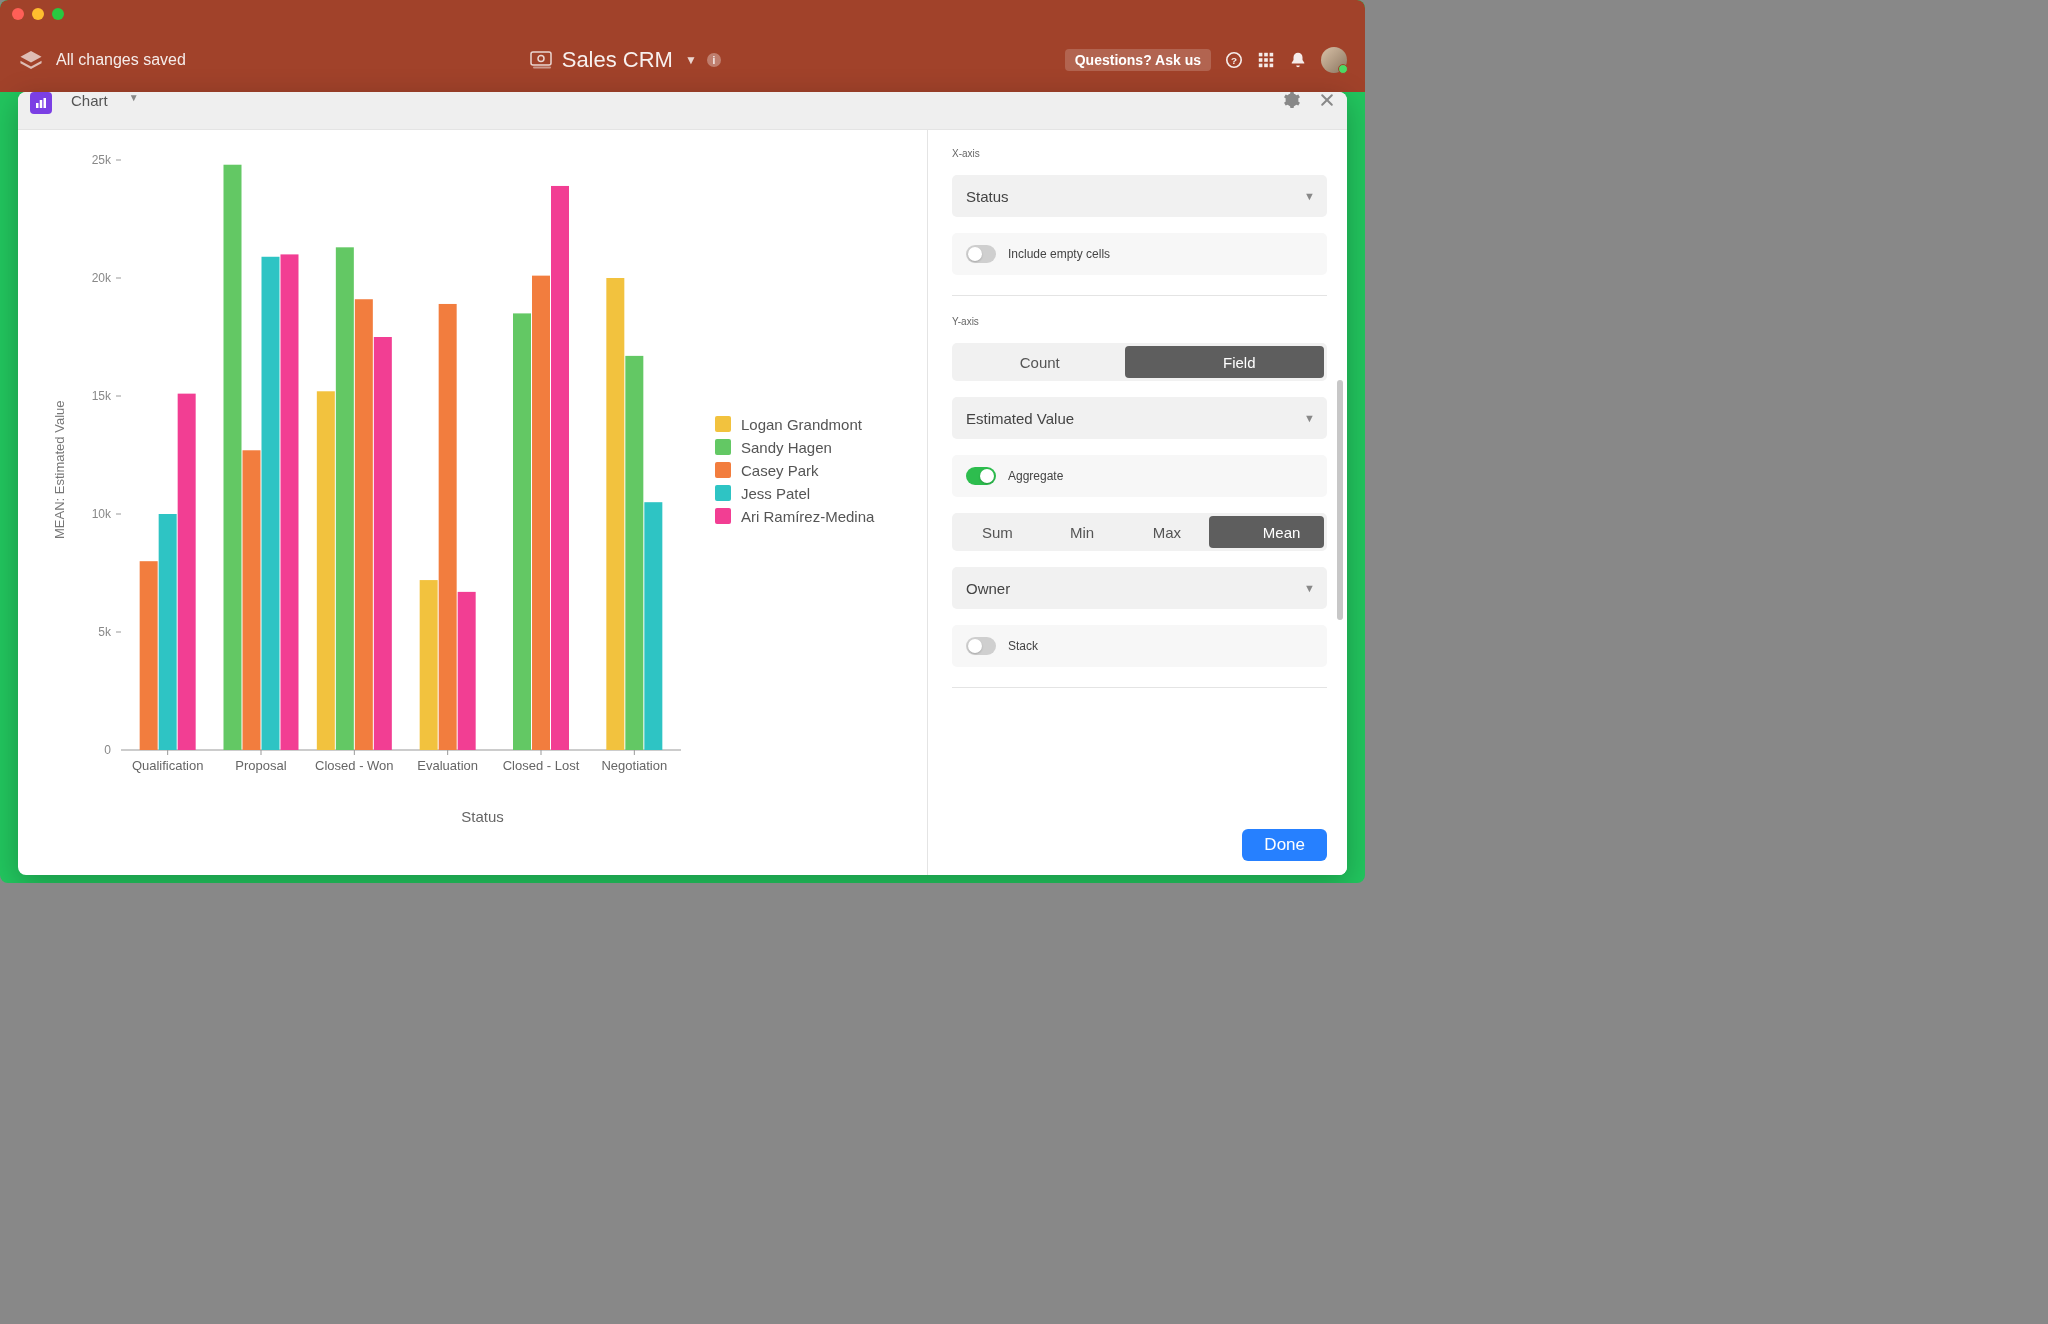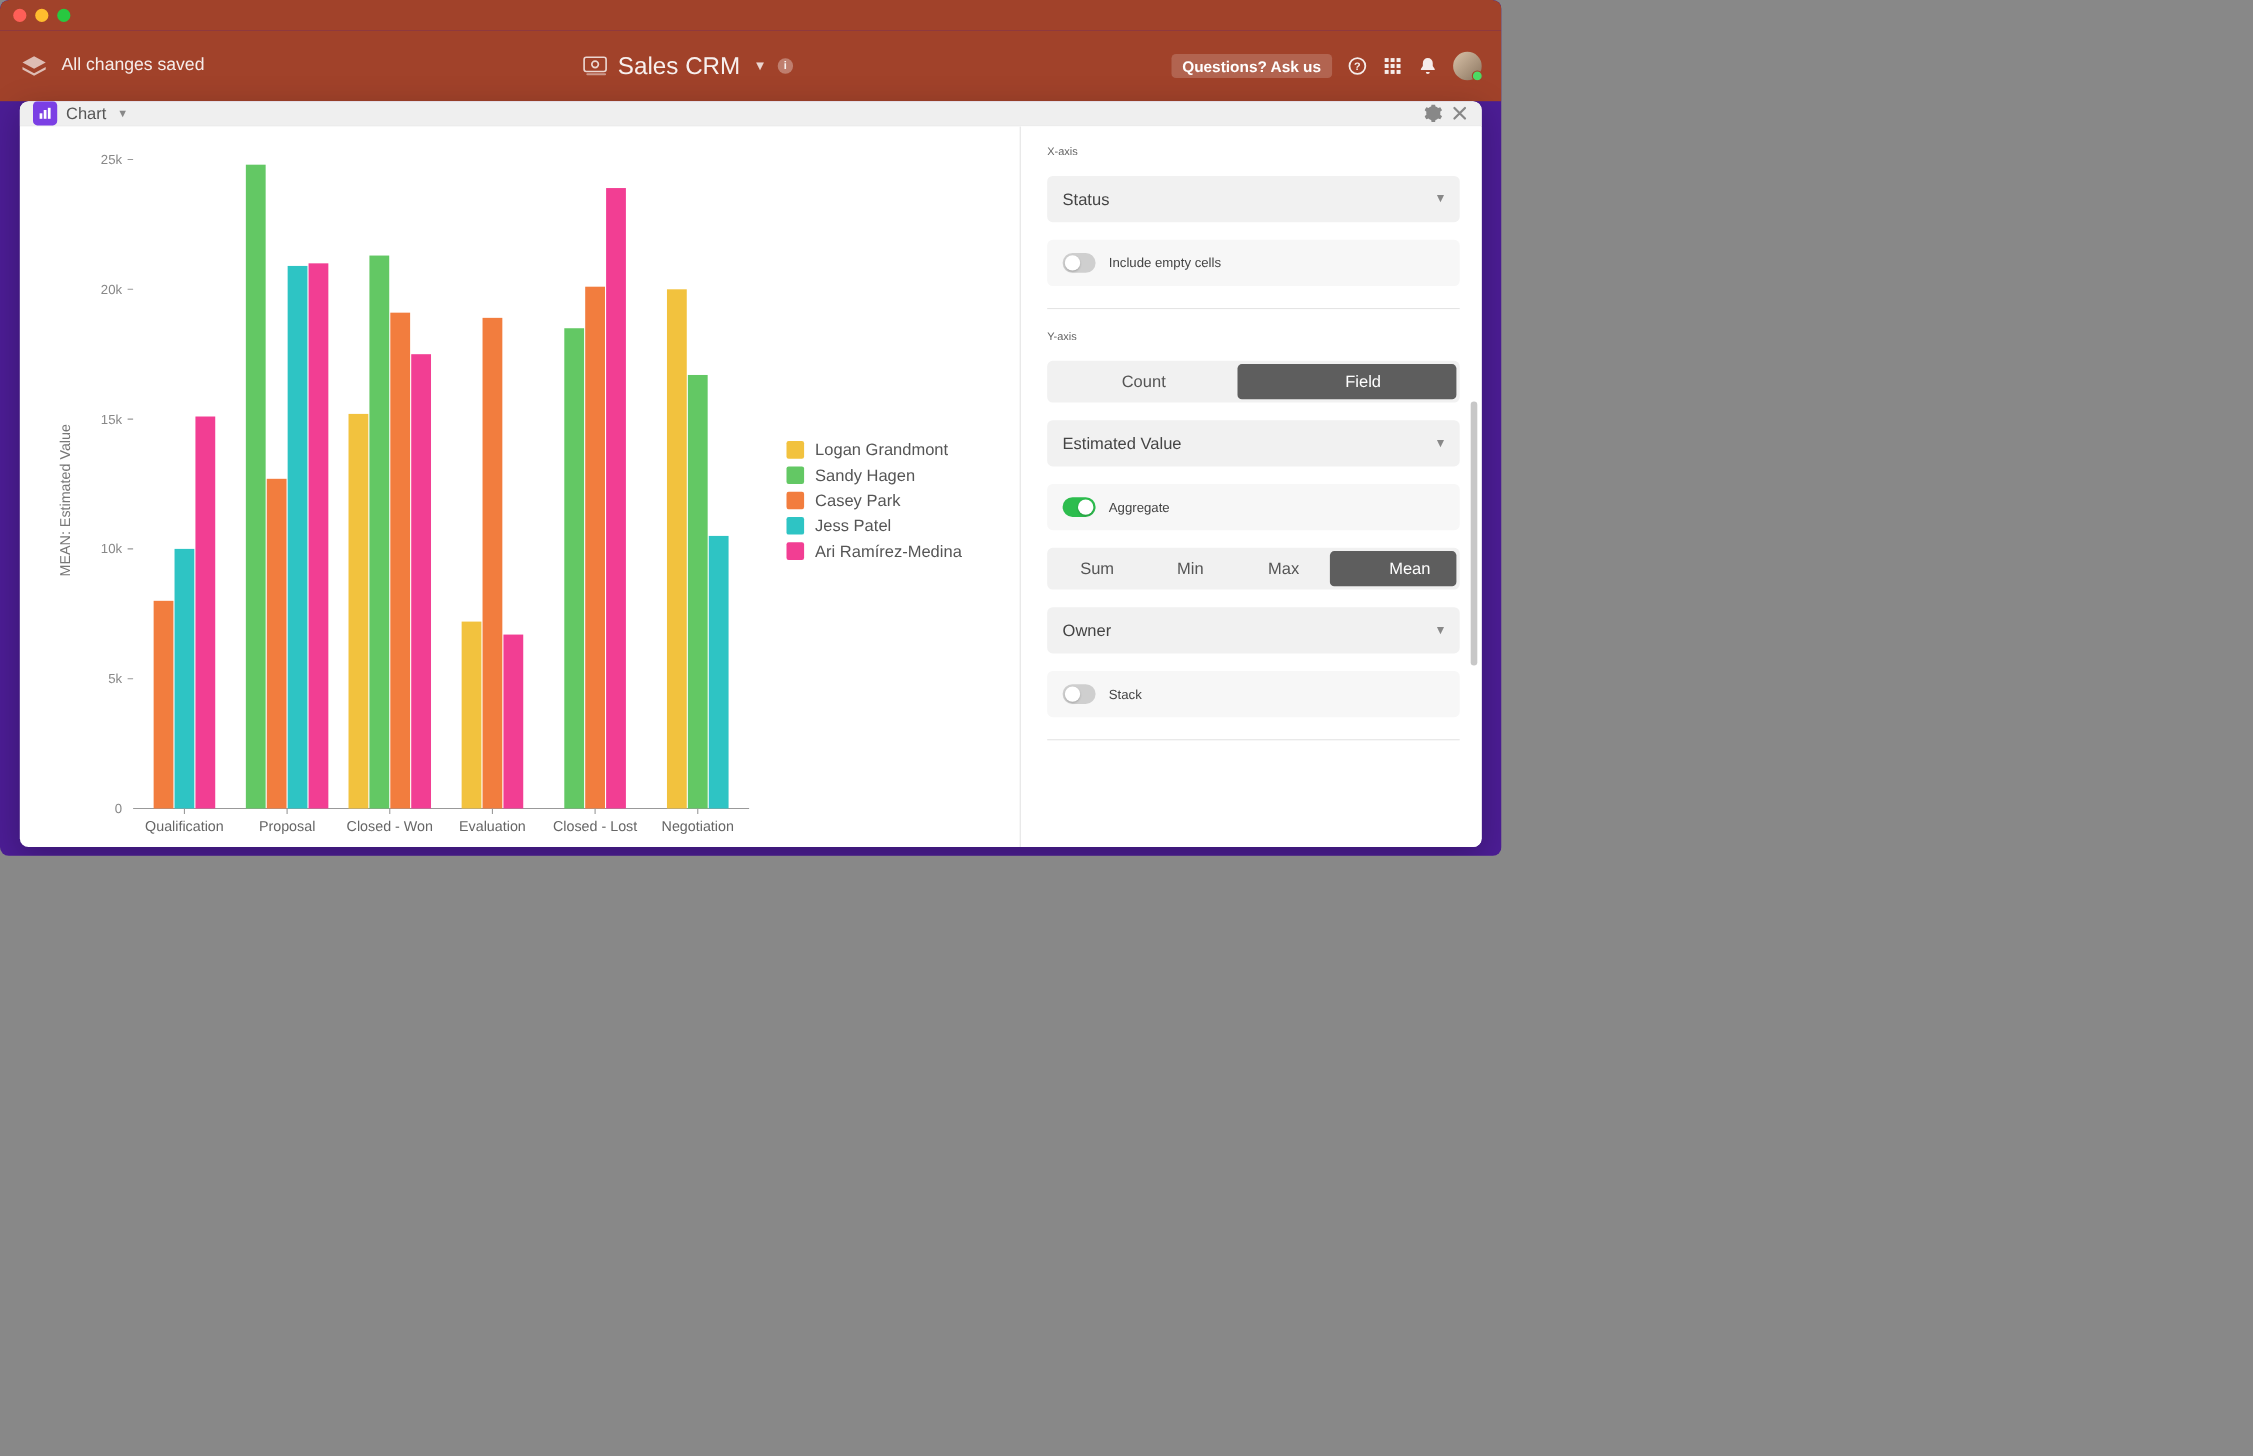--- a/index.html
+++ b/index.html
@@ -1,33 +1,33 @@
 <!DOCTYPE html>
 <html><head>
 <meta charset="utf-8">
 <style>
 * { margin: 0; padding: 0; box-sizing: border-box; font-family: -apple-system, BlinkMacSystemFont, "Segoe UI", Helvetica, Arial, sans-serif; }
 body { background: #888; width: 1365px; height: 883px; overflow: hidden; }
-.window { width: 1365px; height: 778px; background: #4c1d95; position: relative; border-radius: 8px; overflow: hidden; }
+.window { width: 1365px; height: 883px; background: #22c55e; position: relative; border-radius: 8px; overflow: hidden; }
 .titlebar { height: 28px; background: #a1422a; display: flex; align-items: center; padding-left: 12px; gap: 8px; border-radius: 8px 8px 0 0; }
 .tb-dot { width: 12px; height: 12px; border-radius: 50%; }
 .tb-red { background: #ff5f57; }
 .tb-yellow { background: #ffbd2e; }
 .tb-green { background: #28c840; }
 .header { height: 64px; background: #a1422a; display: flex; align-items: center; padding: 0 18px; color: #fff; }
 .header-left { display: flex; align-items: center; gap: 12px; font-size: 16px; opacity: 0.9; flex:0 0 auto;}
 .header-center { flex: 1; display: flex; align-items: center; justify-content: center; gap: 10px; font-size: 22px; font-weight: 500; color:#fff; opacity:0.92;}
 .header-right { display: flex; align-items: center; gap: 14px; }
 .logo-icon { width: 26px; height: 22px; opacity: 0.85; }
 .help-badge { background: rgba(255,255,255,0.18); border-radius: 4px; padding: 3px 10px; font-size: 14px; font-weight:600; }
 .hdr-icon { width: 18px; height: 18px; opacity: 0.9; fill:#fff; }
 .avatar { width: 26px; height: 26px; border-radius: 50%; background: linear-gradient(135deg,#d9c2a8,#8a7560); position:relative; }
 .avatar::after { content:''; position:absolute; right:-1px; bottom:-1px; width:8px; height:8px; background:#4cd964; border-radius:50%; border:1.5px solid #a1422a;}
 .panel { position: absolute; left: 18px; right: 18px; top: 92px; bottom: 8px; background: #fff; border-radius: 8px; box-shadow: 0 8px 30px rgba(0,0,0,.25); overflow: hidden; display:flex; flex-direction:column; }
-.panelbar { height: 38px; background: #efefef; border-bottom: 1px solid #e4e4e4; display: flex; align-items: center; padding: 0 12px; gap: 8px; border-radius: 8px 8px 0 0; }
+.panelbar { height: 38px; background: #efefef; border-bottom: 1px solid #e4e4e4; display: flex; align-items: flex-start; padding: 0 12px; gap: 19px; border-radius: 8px 8px 0 0; }
 .chart-icon-box { width: 22px; height: 22px; background: #7b3fe4; border-radius: 4px; display:flex; align-items:center; justify-content:center;}
 .panel-title { font-size: 15px; color: #555; }
 .caret-down { margin-left: 2px; color:#888; font-size:10px; }
 .panelbar-spacer { flex: 1; }
 .panel-body { flex:1; display: flex; }
 .chart-area { flex: 1; position: relative; padding: 20px 10px 10px 30px; }
 .chart-svg-wrap { display:flex; }
 .ylabel { writing-mode: vertical-rl; transform: rotate(180deg); text-align:center; font-size:13px; color:#777; padding: 0 4px; }
 .legend { padding-left: 24px; display:flex; flex-direction:column; gap:6px; font-size:15px; color:#555; justify-content:center; }
 .legend-row { display:flex; align-items:center; gap:10px; }

